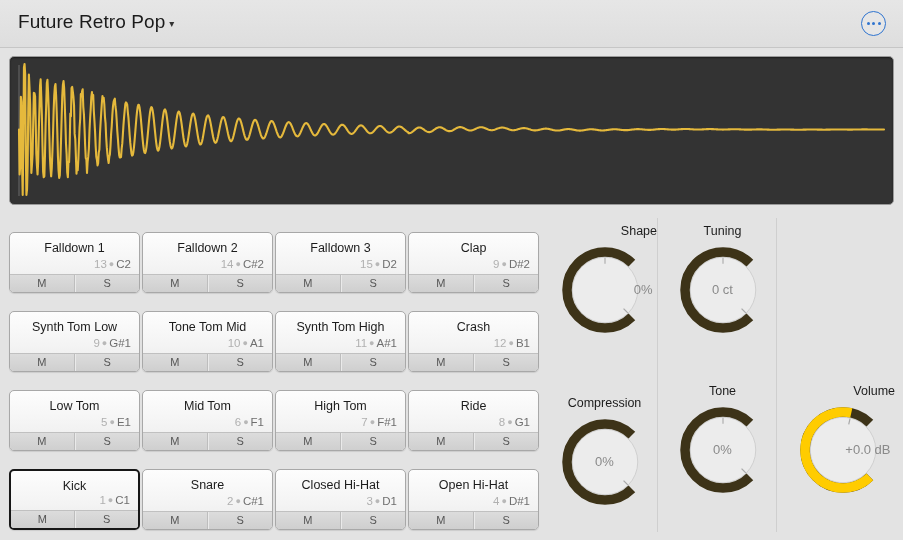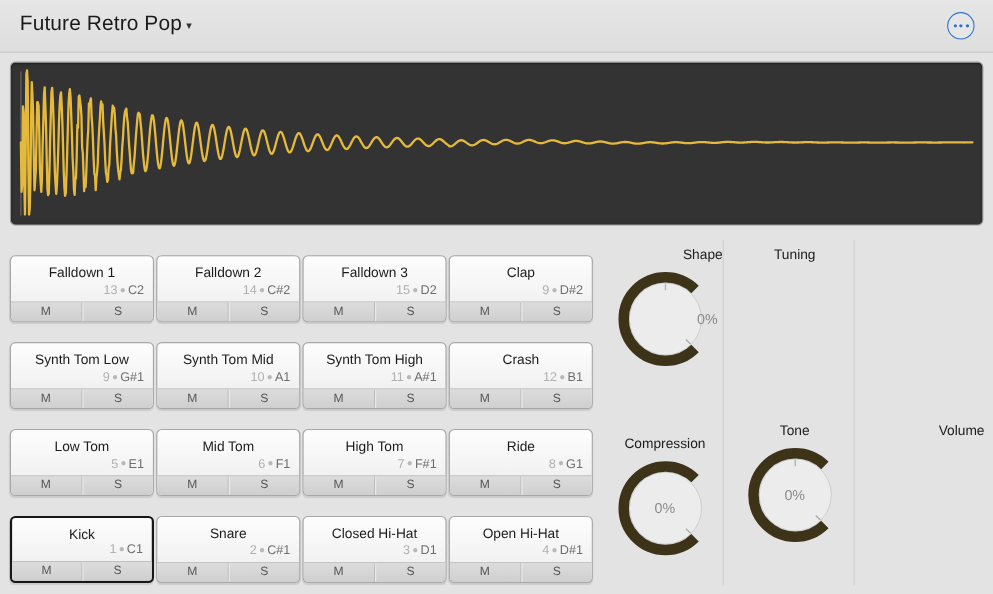--- a/index.html
+++ b/index.html
@@ -251,21 +251,21 @@
     </div>
     <div class="pad">
       <div class="pad-name">Synth Tom Low</div>
       <div class="pad-note"><span class="note-num">9</span><span class="note-dot">●</span><span class="note-pitch">G#1</span></div>
       <div class="pad-ms">
         <button class="mute">M</button>
         <button class="solo">S</button>
       </div>
     </div>
     <div class="pad">
-      <div class="pad-name">Synth Tom Mid</div>
+      <div class="pad-name">Tone Tom Mid</div>
       <div class="pad-note"><span class="note-num">10</span><span class="note-dot">●</span><span class="note-pitch">A1</span></div>
       <div class="pad-ms">
         <button class="mute">M</button>
         <button class="solo">S</button>
       </div>
     </div>
     <div class="pad">
       <div class="pad-name">Synth Tom High</div>
       <div class="pad-note"><span class="note-num">11</span><span class="note-dot">●</span><span class="note-pitch">A#1</span></div>
       <div class="pad-ms">
@@ -357,20 +357,29 @@
           <circle cx="48" cy="48" r="32.75" fill="#ececec" stroke="#c9c9c9" stroke-width="0.8"></circle>
           <path d="M74.87,74.87 A38,38 0 1 1 74.87,21.13" fill="none" stroke="#3D3318" stroke-width="9.5" stroke-linecap="butt"></path>
           <line x1="66.56" y1="66.56" x2="70.80" y2="70.80" stroke="#a8a8a8" stroke-width="1.2"></line>
           <line x1="48.00" y1="21.75" x2="48.00" y2="15.75" stroke="#b4b4b4" stroke-width="1.3"></line>
         </svg>
         <div class="knob-value">0%</div>
       </div>
     </div>
     <div class="knob-cell" style="left: 118px; top: 10px;">
       <div class="knob-label">Tuning</div>
+      <div class="knob-svg-wrap">
+        <svg width="96" height="96" viewBox="0 0 96 96">
+          <circle cx="48" cy="48" r="32.75" fill="#ececec" stroke="#c9c9c9" stroke-width="0.8"></circle>
+          <path d="M74.87,74.87 A38,38 0 1 1 74.87,21.13" fill="none" stroke="#3D3318" stroke-width="9.5" stroke-linecap="butt"></path>
+          <line x1="66.56" y1="66.56" x2="70.80" y2="70.80" stroke="#a8a8a8" stroke-width="1.2"></line>
+          <line x1="48.00" y1="21.75" x2="48.00" y2="15.75" stroke="#b4b4b4" stroke-width="1.3"></line>
+        </svg>
+        <div class="knob-value">0 ct</div>
+      </div>
     </div>
     <div class="knob-cell" style="left: 0px; top: 170px; margin-top: 12px;">
       <div class="knob-label">Compression</div>
       <div class="knob-svg-wrap">
         <svg width="96" height="96" viewBox="0 0 96 96">
           <circle cx="48" cy="48" r="32.75" fill="#ececec" stroke="#c9c9c9" stroke-width="0.8"></circle>
           <path d="M74.87,74.87 A38,38 0 1 1 74.87,21.13" fill="none" stroke="#3D3318" stroke-width="9.5" stroke-linecap="butt"></path>
           <line x1="66.56" y1="66.56" x2="70.80" y2="70.80" stroke="#a8a8a8" stroke-width="1.2"></line>
         </svg>
         <div class="knob-value">0%</div>
@@ -383,14 +392,23 @@
           <circle cx="48" cy="48" r="32.75" fill="#ececec" stroke="#c9c9c9" stroke-width="0.8"></circle>
           <path d="M74.87,74.87 A38,38 0 1 1 74.87,21.13" fill="none" stroke="#3D3318" stroke-width="9.5" stroke-linecap="butt"></path>
           <line x1="66.56" y1="66.56" x2="70.80" y2="70.80" stroke="#a8a8a8" stroke-width="1.2"></line>
           <line x1="48.00" y1="21.75" x2="48.00" y2="15.75" stroke="#b4b4b4" stroke-width="1.3"></line>
         </svg>
         <div class="knob-value">0%</div>
       </div>
     </div>
     <div class="knob-cell" style="left: 238px; top: 170px; text-align: right;">
       <div class="knob-label">Volume</div>
+      <div class="knob-svg-wrap">
+        <svg width="96" height="96" viewBox="0 0 96 96">
+          <circle cx="48" cy="48" r="32.75" fill="#ececec" stroke="#c9c9c9" stroke-width="0.8"></circle>
+          <path d="M74.87,74.87 A38,38 0 1 1 74.87,21.13" fill="none" stroke="#3D3318" stroke-width="9.5" stroke-linecap="butt"></path>
+          <path d="M74.87,74.87 A38,38 0 1 1 56.29,10.92" fill="none" stroke="#FFCC00" stroke-width="9.5" stroke-linecap="butt"></path>
+          <line x1="53.73" y1="22.38" x2="55.04" y2="16.53" stroke="#a8a8a8" stroke-width="1.2"></line>
+        </svg>
+        <div class="knob-value">+0.0 dB</div>
+      </div>
     </div>
   </div>
 
 </body></html>

